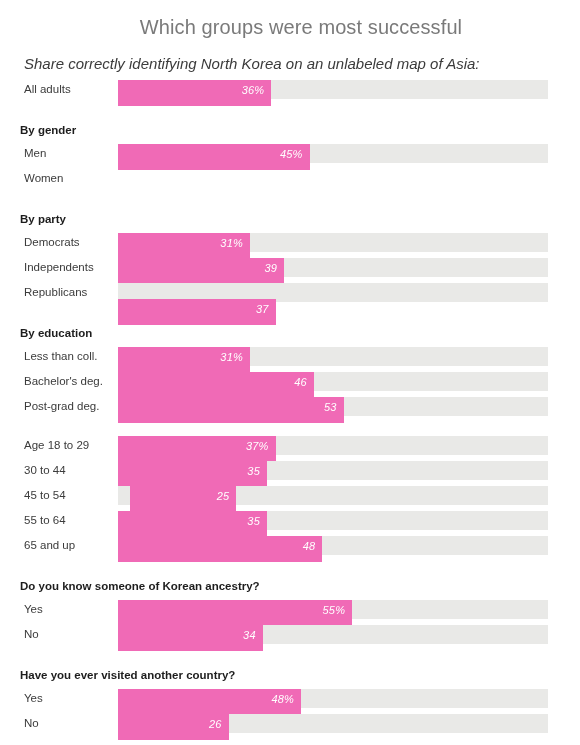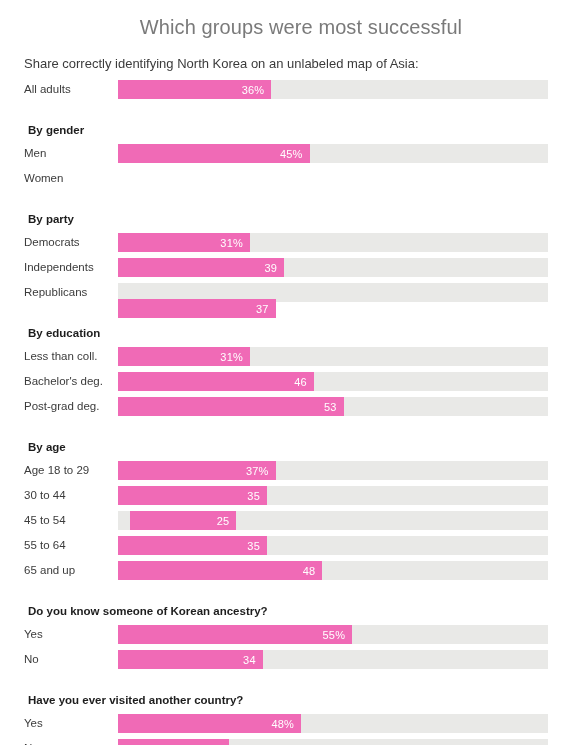--- a/index.html
+++ b/index.html
@@ -27,38 +27,39 @@
     font-weight: 300;
     color: #7a7a7a;
     letter-spacing: 0.1px;
     margin: 0;
     padding: 14px 0 0 22px;
     line-height: 26px;
     white-space: nowrap;
     text-align: center;
   }
   .subtitle {
-    font-size: 13px;
+    font-size: 15px;
     font-weight: 400;
     color: #3b3b3b;
     padding: 17px 0 0 24px;
     line-height: 14px;
     white-space: nowrap;
+    font-style: italic;
   }
   .sections {
     padding: 6px 0 0 0;
   }
   .group {
     margin: 0;
   }
   .group-heading {
     font-size: 11.5px;
     font-weight: bold;
     color: #1d1d1d;
-    padding-left: 28px;
+    padding-left: 20px;
     height: 25px;
     line-height: 28px;
     white-space: nowrap;
   }
   .group.spaced {
     margin-top: 14px;
   }
   .row {
     position: relative;
     height: 25px;
@@ -79,24 +80,25 @@
     left: 118px;
     top: 3px;
     width: 430px;
     height: 19px;
     background: #e9e9e7;
   }
   .bar {
     position: absolute;
     left: 0;
     top: 0;
-    height: 19px;
+    height: 26px;
     background: #f06ab6;
     box-sizing: border-box;
     text-align: right;
+    font-style: italic;
   }
   .bar-value {
     display: inline-block;
     color: #ffffff;
     font-size: 11px;
     font-weight: 400;
     line-height: 19px;
     padding-right: 7px;
     white-space: nowrap;
     letter-spacing: 0.2px;
@@ -168,21 +170,20 @@
           </div>
         </div>
         <div class="row">
           <div class="row-label">Post-grad deg.</div>
           <div class="track">
             <div class="bar" style="width: 225.644px;"><span class="bar-value">53</span></div>
           </div>
         </div>
       </div>
       <div class="group spaced">
-        <div class="group-heading">By age</div>
         <div class="row">
           <div class="row-label">Age 18 to 29</div>
           <div class="track">
             <div class="bar" style="width: 157.525px;"><span class="bar-value">37%</span></div>
           </div>
         </div>
         <div class="row">
           <div class="row-label">30 to 44</div>
           <div class="track">
             <div class="bar" style="width: 149.01px;"><span class="bar-value">35</span></div>

